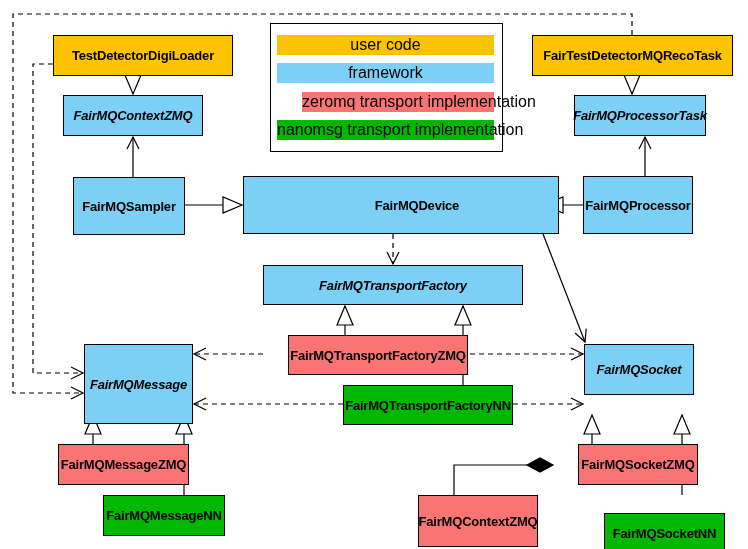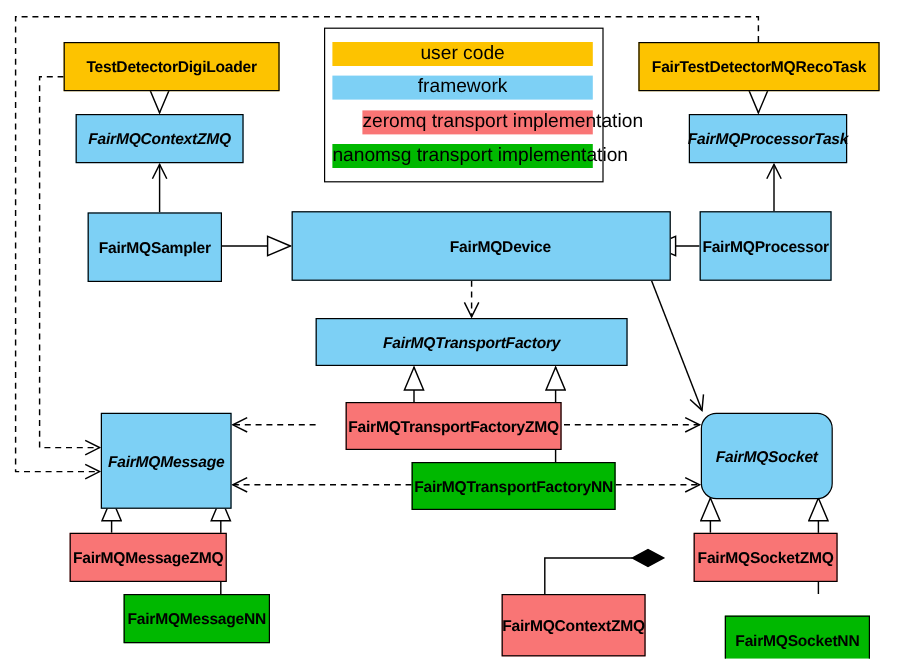--- a/index.html
+++ b/index.html
@@ -111,21 +111,21 @@
   <div class="node c-framework" style="left:583px;top:176px;width:110px;height:58px;">FairMQProcessor</div>
 
   <div class="node c-framework abstract" style="left:263px;top:265px;width:260px;height:40px;">FairMQTransportFactory</div>
 
   <div class="node c-zmq" style="left:263px;top:335px;width:180px;height:40px;">FairMQTransportFactoryZMQ</div>
 
   <div class="node c-nn" style="left:343px;top:385px;width:170px;height:40px;">FairMQTransportFactoryNN</div>
 
   <div class="node c-framework abstract" style="left:84px;top:344px;width:109px;height:80px;">FairMQMessage</div>
 
-  <div class="node c-framework abstract" style="left:584px;top:344px;width:110px;height:72px;border-radius:13px;">FairMQSocket</div>
+  <div class="node c-framework abstract" style="left:584px;top:344px;width:110px;height:51px;">FairMQSocket</div>
 
   <div class="node c-zmq" style="left:33px;top:444px;width:131px;height:41px;">FairMQMessageZMQ</div>
 
   <div class="node c-nn" style="left:103px;top:495px;width:122px;height:41px;">FairMQMessageNN</div>
 
   <div class="node c-zmq" style="left:393px;top:495px;width:120px;height:52px;">FairMQContextZMQ</div>
 
   <div class="node c-zmq" style="left:553px;top:444px;width:120px;height:41px;">FairMQSocketZMQ</div>
 
   <div class="node c-nn" style="left:604px;top:513px;width:121px;height:41px;">FairMQSocketNN</div>

